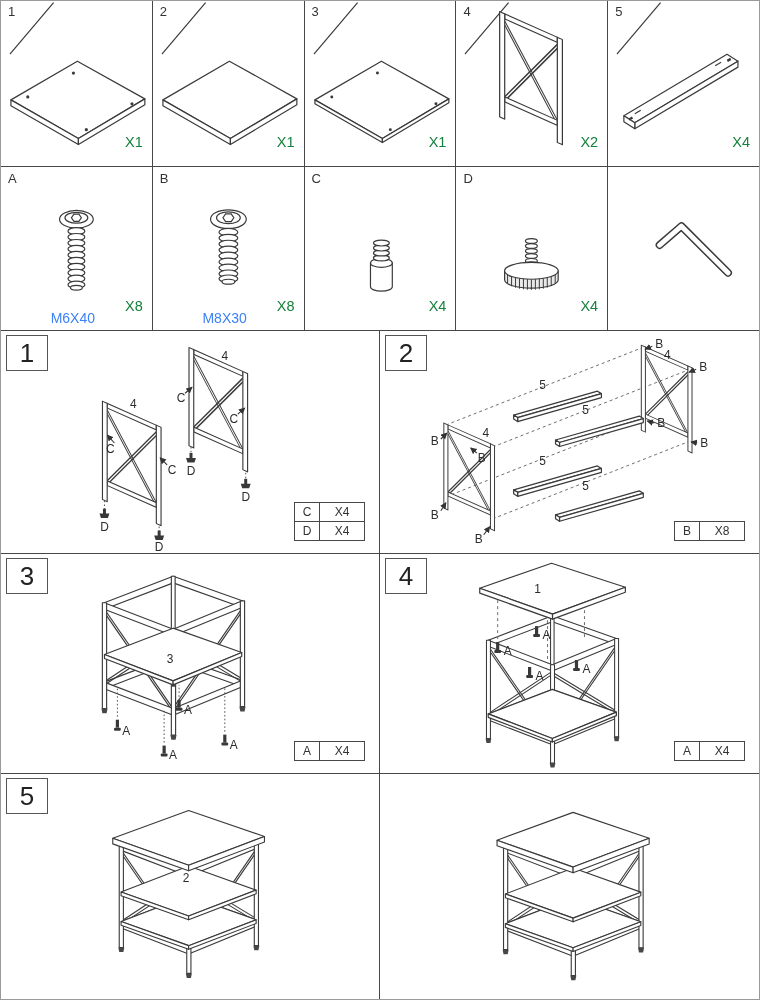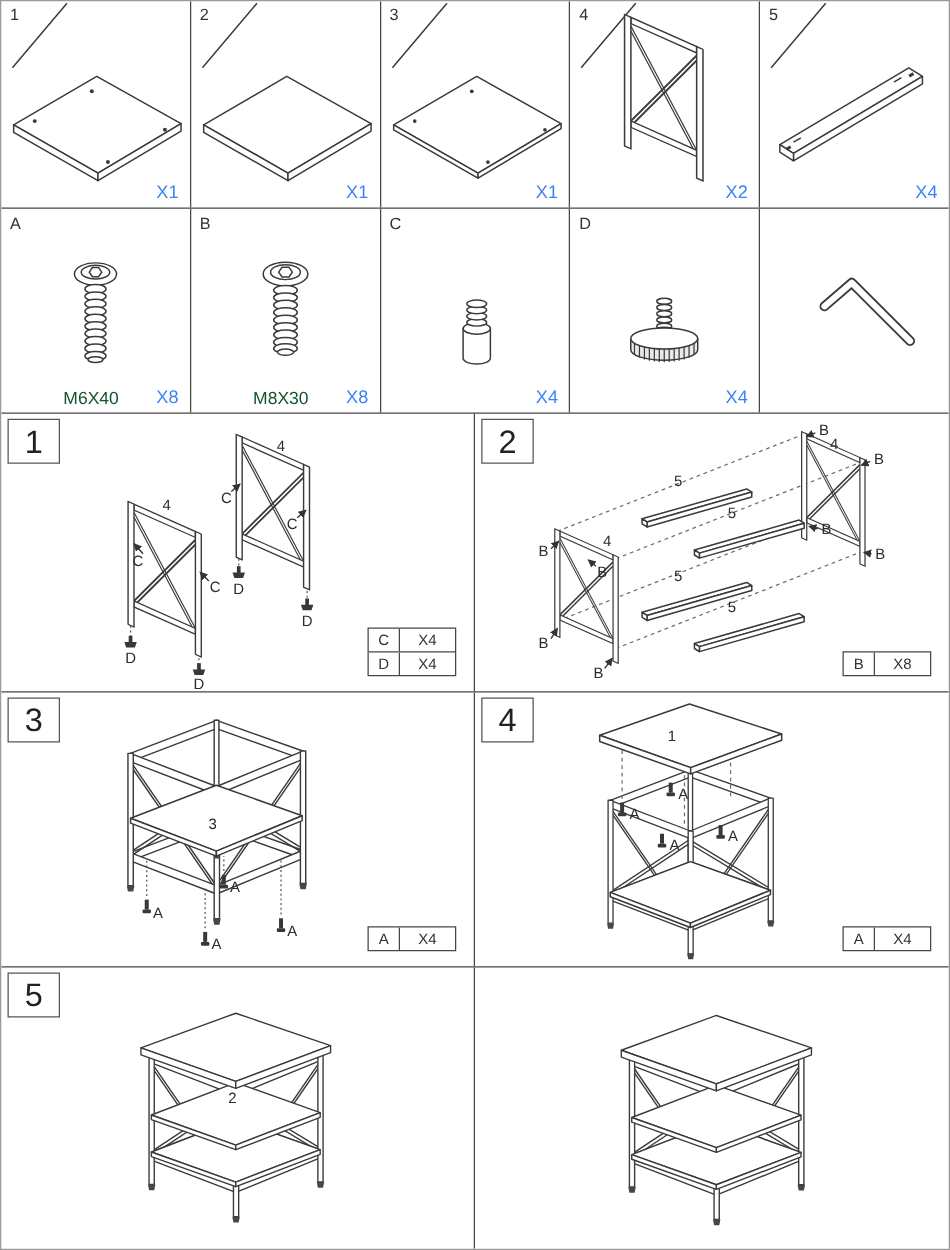--- a/index.html
+++ b/index.html
@@ -8,22 +8,22 @@
          display:flex;flex-direction:column;background:#fff;overflow:hidden;}
   .row{display:flex;border-bottom:1px solid #474747;min-height:0;}
   .row:last-child{border-bottom:none;}
   .r1{height:165px;} .r2{height:163px;} .r3{height:222px;} .r4{height:219px;} .r5{flex:1;}
   .cell{position:relative;flex:1;border-right:1px solid #474747;box-sizing:border-box;}
   .cell:last-child{border-right:none;}
   .half{flex:0 0 50%;}
   .fillsvg{position:absolute;inset:0;width:100%;height:100%;}
   .corner-num{position:absolute;left:7px;top:3px;font-size:13px;color:#333;}
   .hw-letter{position:absolute;left:7px;top:4px;font-size:13px;color:#333;}
-  .qty{position:absolute;right:9px;bottom:4px;font-size:14.5px;color:#3b82f6;}
-  .spec{position:absolute;left:50%;transform:translateX(-58%);bottom:4px;font-size:14px;color:#14532d;}
+  .qty{position:absolute;right:9px;bottom:16px;font-size:14.5px;color:#15803d;}
+  .spec{position:absolute;left:50%;transform:translateX(-58%);bottom:4px;font-size:14px;color:#3b82f6;}
   .badge{position:absolute;left:5px;top:4px;width:40px;height:34px;border:1.5px solid #555;
          background:#fff;display:flex;align-items:center;justify-content:center;
          font-size:26px;color:#222;z-index:3;}
   .legend{position:absolute;right:14px;bottom:12px;border:1px solid #474747;background:#fff;z-index:3;}
   .lrow{display:flex;}
   .lrow + .lrow{border-top:1px solid #474747;}
   .lk{width:24px;border-right:1px solid #474747;text-align:center;font-size:12px;padding:2px 0;color:#333;}
   .lv{width:44px;text-align:center;font-size:12px;padding:2px 0;color:#333;}
   
   .ln{stroke:#3a3a3a;stroke-width:1.2;fill:none;}

